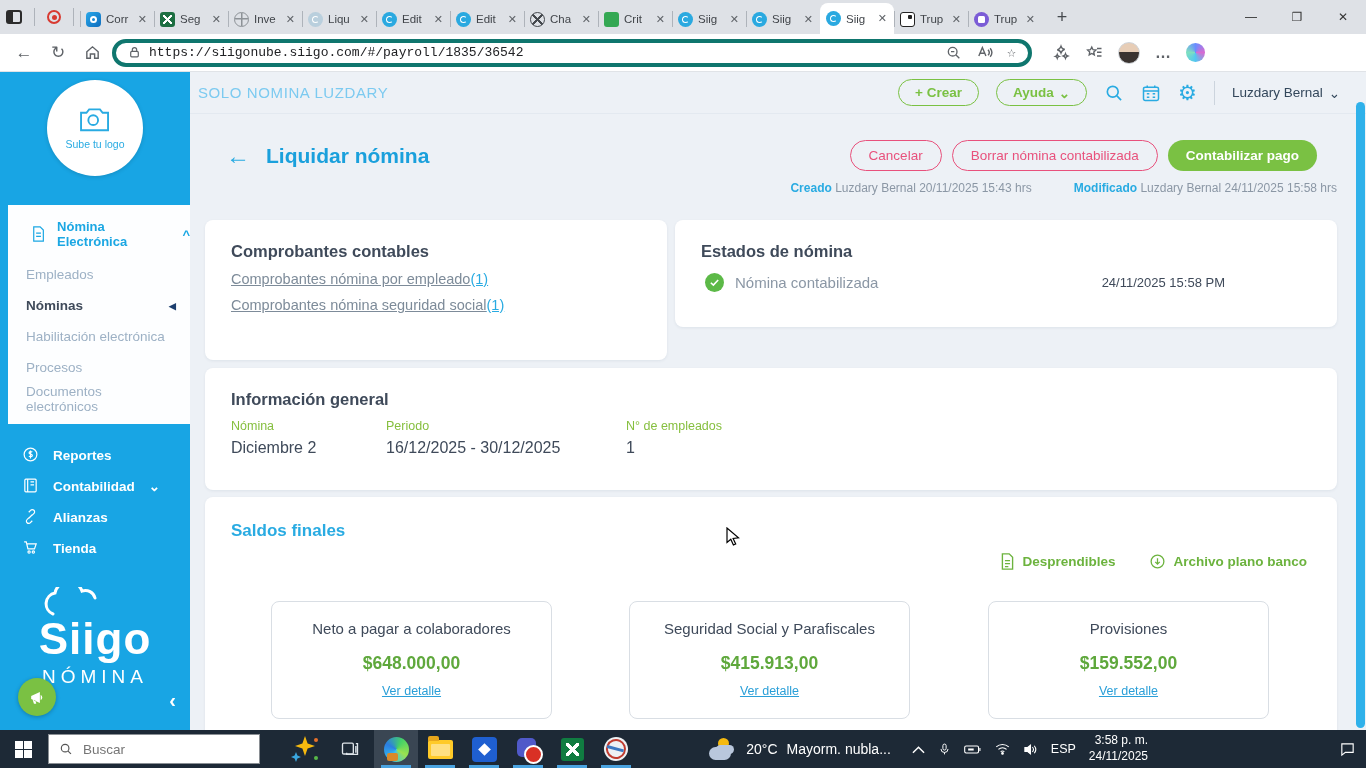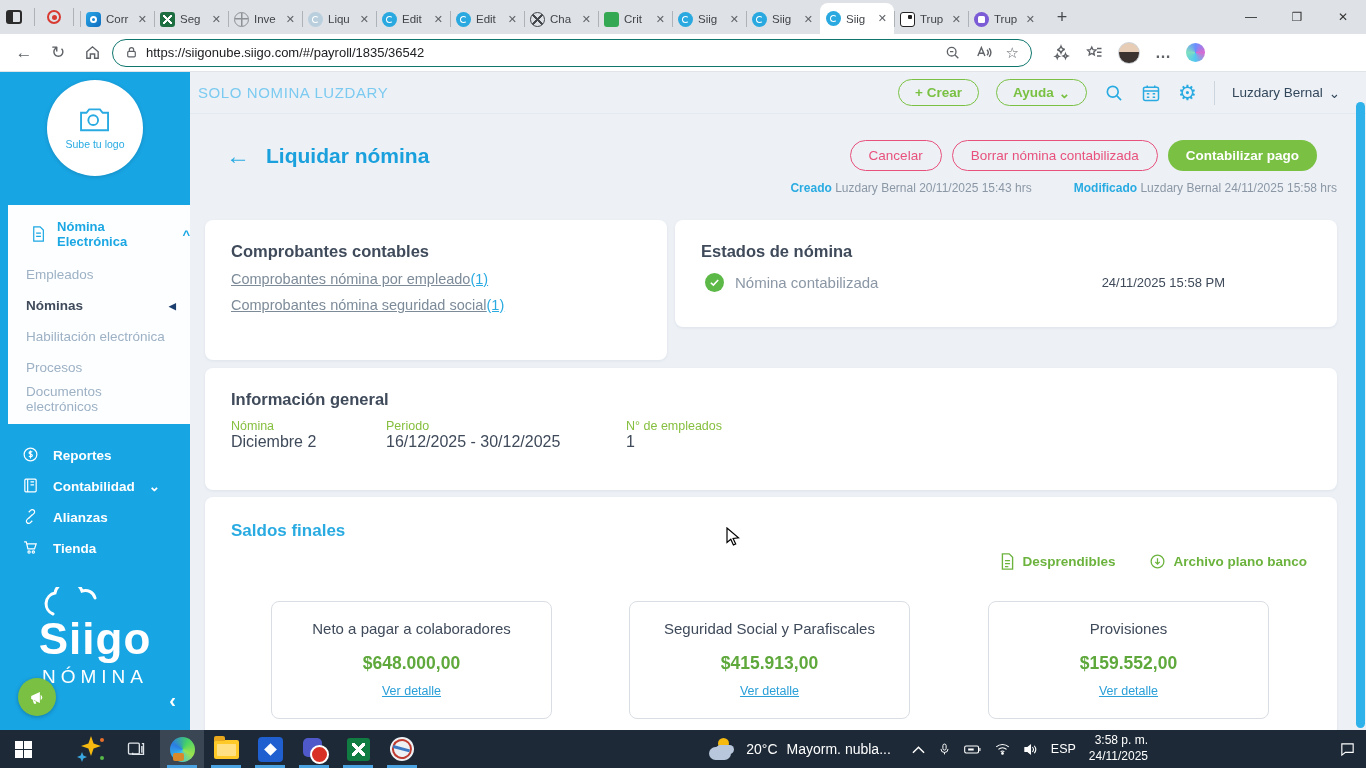--- a/index.html
+++ b/index.html
@@ -50,22 +50,22 @@
      font-size:18px;color:#45494e;align-self:center;margin-left:6px;}
   .wincontrols{position:absolute;right:0;top:0;height:34px;display:flex;align-items:center;}
   .winbtn{width:46px;height:34px;display:flex;align-items:center;justify-content:center;
      font-size:12px;color:#333;}
 
   
   .toolbar{height:38px;background:#fff;display:flex;align-items:center;padding:0 10px;gap:6px;
      border-bottom:1px solid #e0e3e7;}
   .nav-ic{width:28px;height:28px;display:flex;align-items:center;justify-content:center;
      color:#5f6368;font-size:17px;}
-  .urlpill{flex:0 0 920px;height:28px;border:1px solid #0f766e;border-radius:14px;background:#fff;
-     display:flex;align-items:center;padding:0 12px;gap:8px;font-size:13px;color:#202124;}
+  .urlpill{flex:0 0 920px;height:28px;border:4px solid #0f766e;border-radius:14px;background:#fff;
+     display:flex;align-items:center;padding:0 12px;gap:8px;font-size:13px;color:#202124;font-family:Liberation Mono, monospace;}
   .urlpill .url{flex:1;white-space:nowrap;overflow:hidden;}
   .pill-end{display:flex;align-items:center;gap:14px;color:#5f6368;}
   .tb-right{display:flex;align-items:center;gap:15px;margin-left:14px;color:#5f6368;}
   .avatar{width:22px;height:22px;border-radius:50%;
      background:linear-gradient(180deg,#e7cdb6 0 46%,#3a3330 46%);border:1px solid #cfd3d8;}
   .copilot{width:19px;height:19px;border-radius:50%;
      background:conic-gradient(#6a8dff,#d86bd2,#53c7f0,#7ee0c0,#6a8dff);}
 
   
   .app{position:relative;height:658px;display:flex;overflow:hidden;}
@@ -126,21 +126,21 @@
   .doc-link .cnt{color:#29abe2;text-decoration:underline;}
   #cardEstados{left:485px;top:148px;width:662px;height:107px;padding:22px 26px;}
   .status-row{display:flex;align-items:center;margin-top:12px;}
   .check{width:19px;height:19px;border-radius:50%;background:#5cb947;display:flex;align-items:center;justify-content:center;margin-left:4px;}
   .status-label{margin-left:11px;color:#8b97a5;font-size:15px;}
   .status-time{position:absolute;right:112px;top:55px;color:#3f4a5a;font-size:13px;}
   #cardInfo{left:15px;top:296px;width:1132px;height:122px;padding:22px 26px;}
   .info-grid{display:flex;margin-top:10px;}
   .info-col1{width:155px;}.info-col2{width:240px;}
   .info-label{color:#86bf3f;font-size:12.5px;}
-  .info-value{color:#3f4a5a;font-size:16px;margin-top:0;}
+  .info-value{color:#3f4a5a;font-size:16px;margin-top:6px;}
   #cardSaldos{left:15px;top:425px;width:1132px;height:260px;padding:24px 26px;}
   .saldos-title{color:#29abe2;font-size:17px;font-weight:bold;}
   .saldos-actions{position:absolute;right:30px;top:56px;display:flex;gap:34px;}
   .green-link{display:flex;align-items:center;gap:7px;color:#6cb33e;font-size:13.5px;font-weight:bold;}
   .sum-card{position:absolute;top:104px;width:281px;height:118px;border:1px solid #d9dee4;border-radius:8px;
      background:#fff;text-align:center;padding-top:18px;}
   .sum-title{color:#3f4a5a;font-size:15px;}
   .sum-amount{color:#5fa83c;font-size:17.5px;font-weight:bold;margin-top:16px;}
   .sum-link{color:#2a9fd8;font-size:12.5px;text-decoration:underline;margin-top:10px;display:inline-block;}
   .scrollthumb{position:absolute;right:1px;top:30px;width:9px;height:626px;border-radius:5px;background:#2fb1ea;}
@@ -531,20 +531,27 @@
       </div>
 
       <div class="scrollthumb"></div>
     </main>
   </div>
 
   <div class="taskbar">
     <div class="startbtn">
         <span class="winlogo"></span>
       </div>
+    <div class="searchbox">
+      <svg width="14" height="14" viewBox="0 0 24 24" fill="none" stroke="#555" stroke-width="2">
+          <circle cx="10.5" cy="10.5" r="6.5"></circle>
+          <path d="M15.5 15.5l5 5"></path>
+        </svg>
+      <input placeholder="Buscar" style="">
+    </div>
     <div class="sparkles">
       <svg width="34" height="30" viewBox="0 0 34 30">
           <path d="M17 2l2.6 7.4L27 12l-7.4 2.6L17 22l-2.6-7.4L7 12l7.4-2.6z" fill="#f5b90f"></path>
           <path d="M8 18l1.4 3.6L13 23l-3.6 1.4L8 28l-1.4-3.6L3 23l3.6-1.4z" fill="#3aa7e0"></path>
           <circle cx="28" cy="6" r="2" fill="#e8702a"></circle>
           <circle cx="28" cy="24" r="2" fill="#58b948"></circle>
         </svg>
     </div>
     <div class="tv-ic">
       <svg width="20" height="20" viewBox="0 0 24 24" fill="none" stroke="#dfe5ea" stroke-width="1.6">

